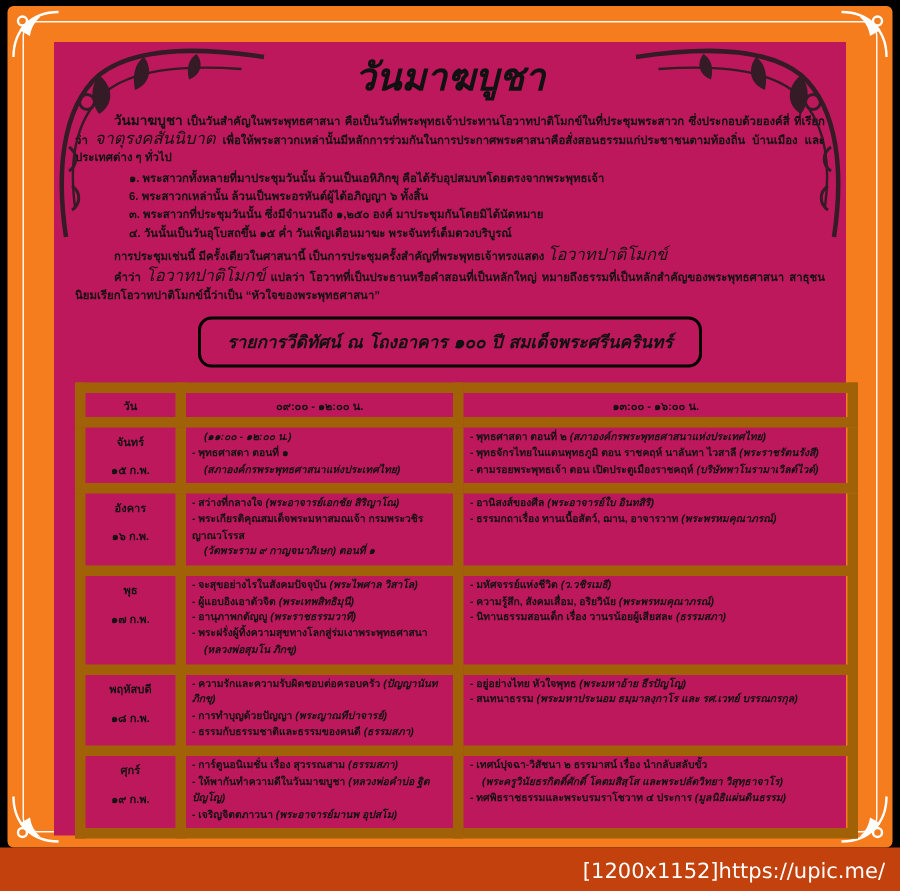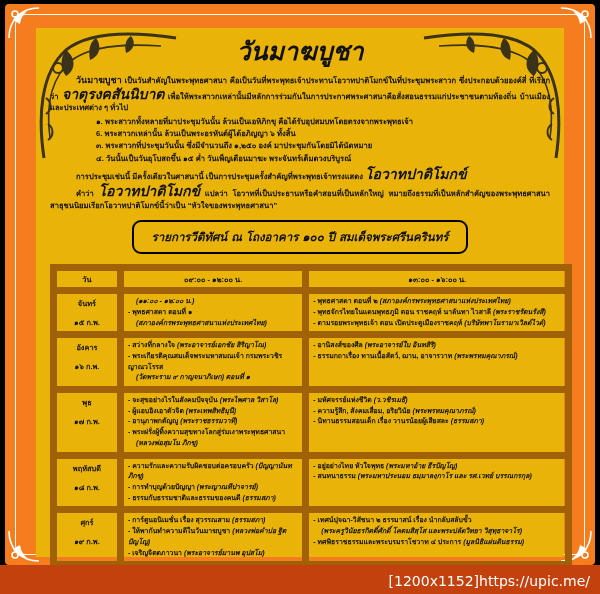--- a/index.html
+++ b/index.html
@@ -13,35 +13,35 @@
               border:1.5px solid rgba(255,255,255,.95);border-radius:10px;pointer-events:none;}
   .corner-flourish{position:absolute;width:34px;height:34px;}
   .corner-flourish svg{display:block;width:100%;height:100%;}
   .cf-tl{left:2px;top:2px;}
   .cf-tr{right:2px;top:2px;transform:scaleX(-1);}
   .cf-bl{left:2px;bottom:2px;transform:scaleY(-1);}
   .cf-br{right:2px;bottom:2px;transform:scale(-1,-1);}
 
   
   .page{position:absolute;left:36px;top:28px;width:528px;height:529px;
-        background:#eab308;padding:6px 14px;box-sizing:border-box;}
+        background:#be185d;padding:6px 14px;box-sizing:border-box;}
 
   .kanok{position:absolute;top:0;pointer-events:none;opacity:.85;}
   .kanok-left{left:0;}
   .kanok-right{right:0;transform:scaleX(-1);}
 
   .title{text-align:center;font-size:25px;font-weight:bold;font-style:italic;
          font-family:"DejaVu Serif","Liberation Serif",serif;margin:4px 0 8px 0;line-height:1.1;}
 
   .para{font-size:7.6px;line-height:1.5;font-weight:600;text-align:justify;
         text-indent:26px;margin:0 0 2px 0;}
-  .kw{font-size:14px;font-weight:bold;font-style:italic;
+  .kw{font-size:11px;font-weight:normal;font-style:italic;
       font-family:"DejaVu Serif","Liberation Serif",serif;line-height:1;}
   .lead{font-size:9px;font-weight:bold;}
-  .list{margin:1px 0 2px 46px;}
+  .list{margin:1px 0 2px 36px;}
   .li{font-size:7.6px;line-height:1.62;font-weight:600;}
 
   .banner-wrap{text-align:center;margin:9px 0 10px 0;}
   .banner{display:inline-block;border:2px solid #000;border-radius:9px;
           padding:6px 18px;font-size:11.5px;font-weight:bold;font-style:italic;
           font-family:"DejaVu Serif","Liberation Serif",serif;}
 
   table.schedule{width:522px;margin:0 auto;border-collapse:collapse;border:1.5px solid #000;}
   table.schedule th,table.schedule td{border:7px solid #a16207;vertical-align:top;}
   table.schedule th{font-size:7.4px;font-weight:bold;text-align:center;padding:2px 2px;}

